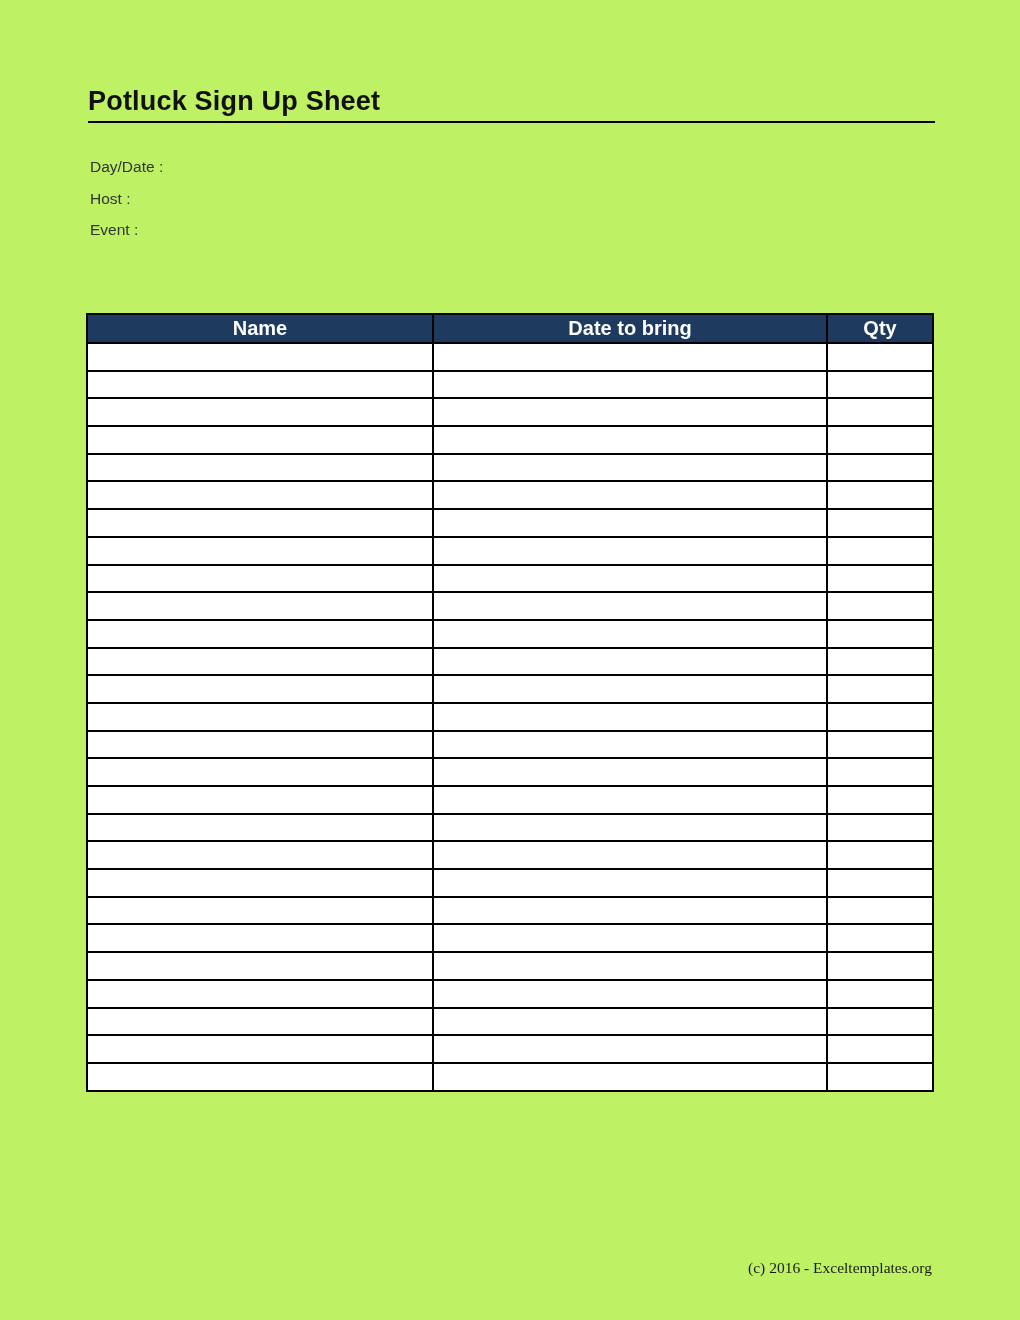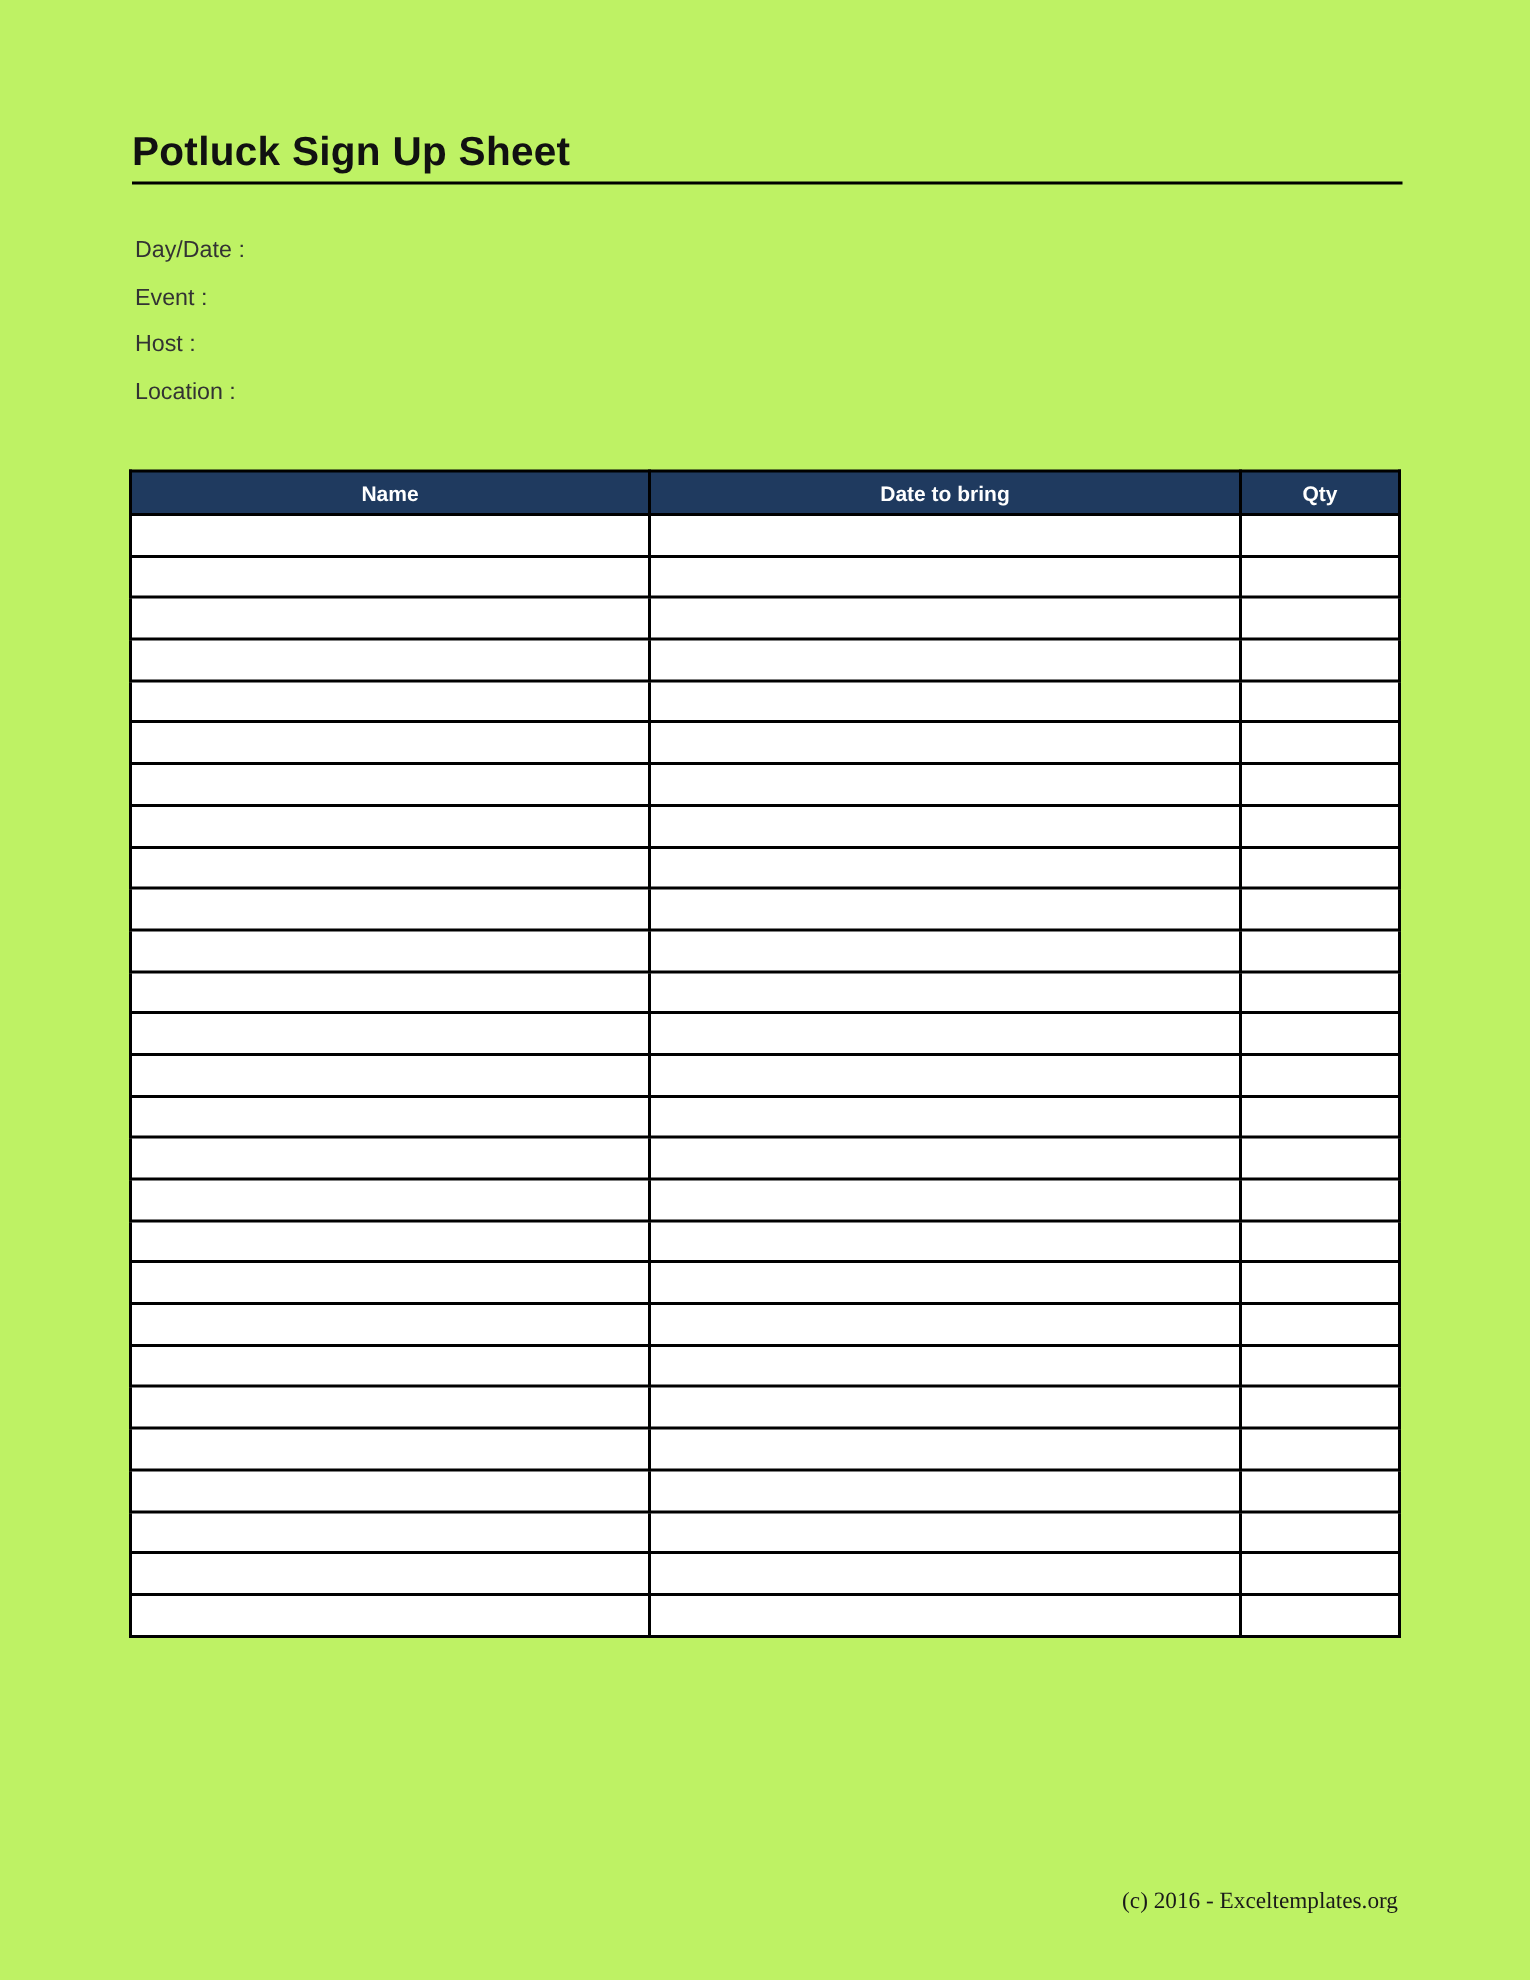--- a/index.html
+++ b/index.html
@@ -58,21 +58,21 @@
   }
   table.signup-table {
     border-collapse: collapse;
     table-layout: fixed;
     width: 846px;
   }
   .signup-table th {
     background: var(--header-bg);
     color: var(--header-text);
     border: 2px solid var(--border-color);
-    font-size: 14px;
+    font-size: 20px;
     font-weight: bold;
     text-align: center;
     height: 29px;
     padding: 0;
   }
   .signup-table td {
     border: 2px solid var(--border-color);
     height: 27.7px;
     padding: 0;
     background: #ffffff;
@@ -93,27 +93,24 @@
 
 <div class="page">
 
   <div class="doc-title">Potluck Sign Up Sheet</div>
 
   <div class="fields">
     <div class="field-row">
       <span class="field-label">Day/Date :</span>
     </div>
     <div class="field-row">
-      <span class="field-label">Event :</span>
-    </div>
-    <div class="field-row">
       <span class="field-label">Host :</span>
     </div>
     <div class="field-row">
-      <span class="field-label">Location :</span>
+      <span class="field-label">Event :</span>
     </div>
   </div>
 
   <div class="signup-table-wrap">
     <table class="signup-table">
       <colgroup>
         <col style="width:346px">
         <col style="width:394px">
         <col style="width:106px">
       </colgroup>

